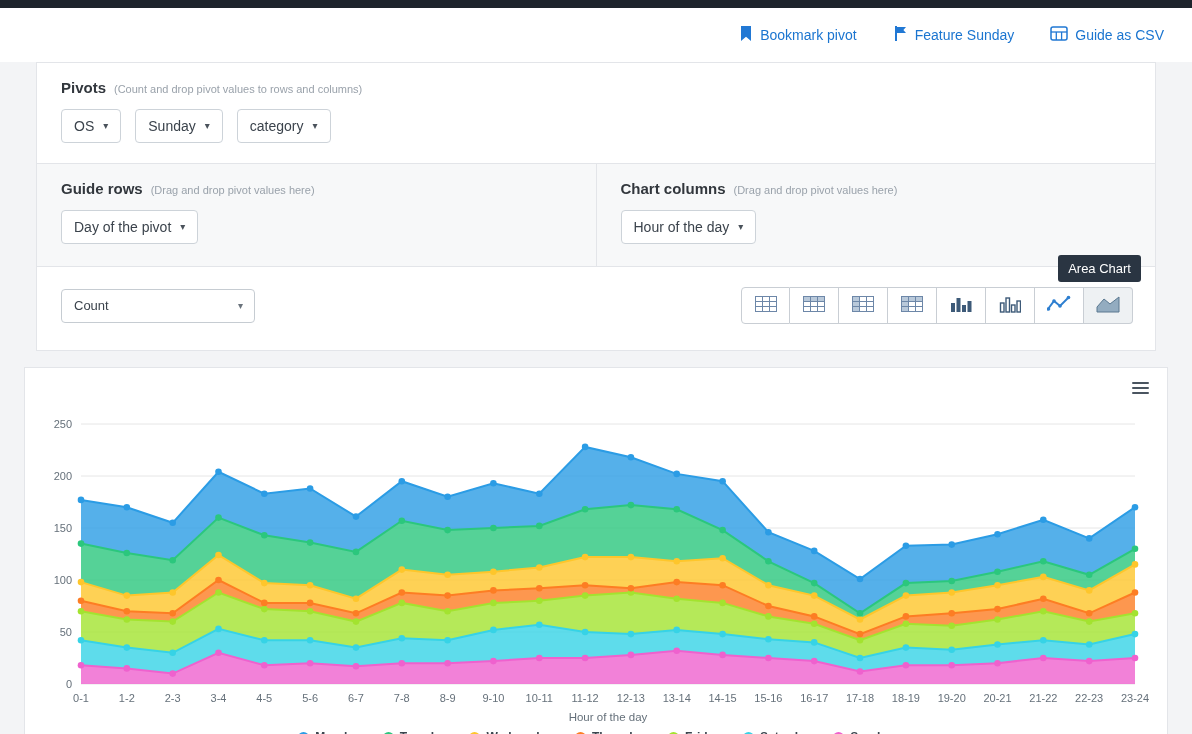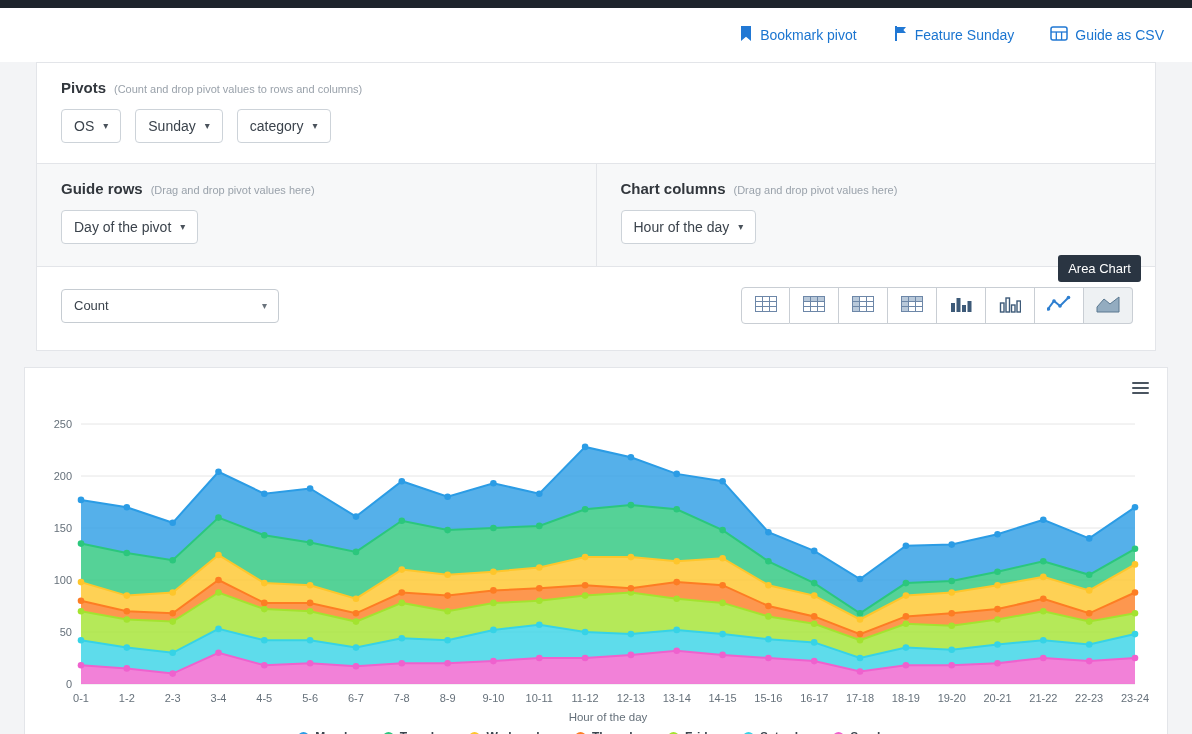--- a/index.html
+++ b/index.html
@@ -35,21 +35,21 @@
   }
   .chev { font-size:10px; color:#4a525b; line-height:1; }
   .section-tables { display:flex; border-top:1px solid #e3e5e9; background:#f7f8f9; }
   .table-half { flex:1; padding:16px 24px 22px; }
   .table-half:first-child { border-right:1px solid #e3e5e9; }
   .section-controls {
     position:relative; display:flex; align-items:center; justify-content:space-between;
     border-top:1px solid #e3e5e9; background:#fff; padding:20px 22px 26px 24px;
   }
   .count-select {
-    width:218px; height:34px; border:1px solid #c6ccd2; border-radius:4px;
+    width:194px; height:34px; border:1px solid #c6ccd2; border-radius:4px;
     display:flex; align-items:center; justify-content:space-between;
     padding:0 11px 0 12px; font-size:13px; color:#3b434c; background:#fff; cursor:pointer;
   }
   .btn-group { display:flex; }
   .view-btn {
     width:49px; height:37px; background:#fff; border:1px solid #c9ced4; border-left:none;
     display:flex; align-items:center; justify-content:center; padding:0; cursor:pointer;
   }
   .view-btn:first-child { border-left:1px solid #c9ced4; border-radius:4px 0 0 4px; }
   .view-btn:last-child { border-radius:0 4px 4px 0; background:#eef1f3; }

